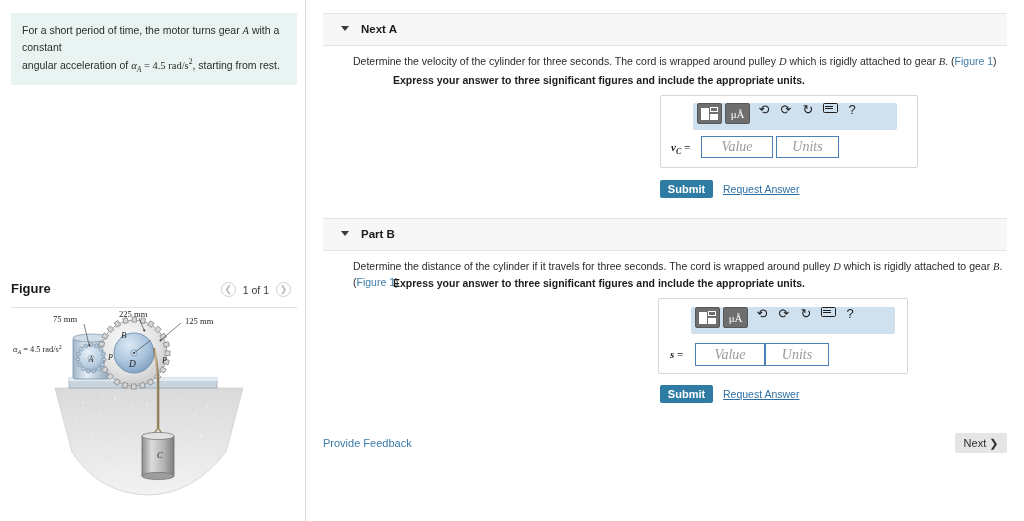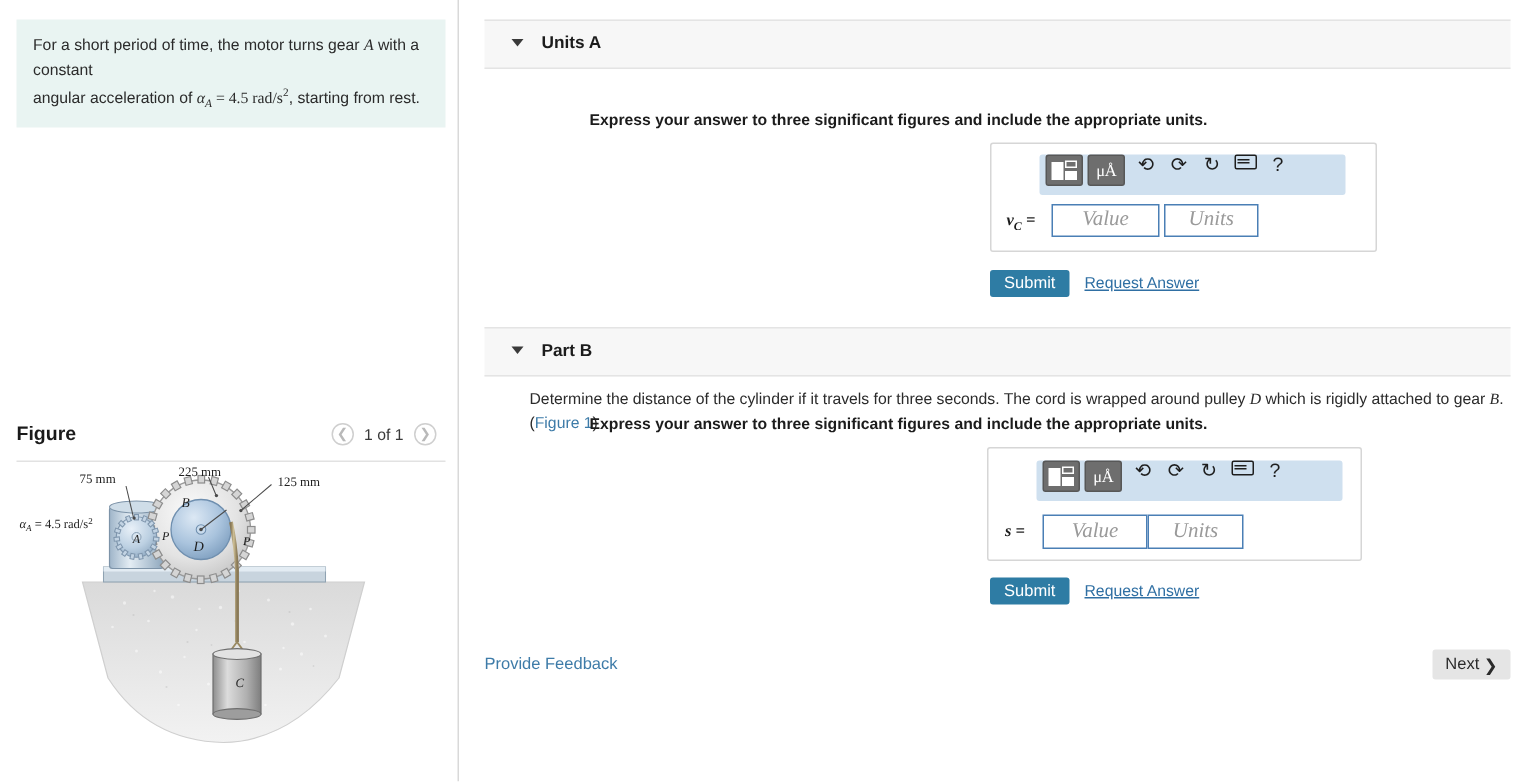--- a/index.html
+++ b/index.html
@@ -232,21 +232,21 @@
     display: flex;
     align-items: center;
     justify-content: center;
   }
 
   .submit-btn {
     position: absolute;
     background: #2e7ca4;
     color: #ffffff;
     font-size: 11px;
-    font-weight: normal;
+    font-weight: bold;
     border-radius: 2px;
     box-sizing: border-box;
     display: flex;
     align-items: center;
     justify-content: center;
   }
   .request-answer {
     position: absolute;
     color: #2f6fa3;
     font-size: 10.5px;
@@ -488,21 +488,24 @@
           <text x="2" y="42" font-size="8.4"><tspan font-style="italic">α</tspan><tspan font-style="italic" font-size="6" dy="2">A</tspan><tspan dy="-2"> = 4.5 rad/s</tspan><tspan font-size="6" dy="-3">2</tspan></text>
         </g>
       </svg>
     </div>
   </div>
 
   <div class="right-panel">
 
     <div class="part-header" style="top:13px;">
       <div class="part-caret"></div>
-      <div class="part-label">Units A</div>
+      <div class="part-label">Next A</div>
+    </div>
+    <div class="part-question" style="top:54px;">
+      <span>Determine the velocity of the cylinder for three seconds. The cord is wrapped around pulley </span><span class="mi">D</span><span> which is rigidly attached to gear </span><span class="mi">B</span><span>. (</span><a class="figlink" href="#">Figure 1</a><span>)</span>
     </div>
     <div class="part-instruction" style="top:73px;">Express your answer to three significant figures and include the appropriate units.</div>
 
     <div class="answer-box" style="left:354px; top:95px; width:258px; height:73px;">
       <div class="answer-toolbar" style="left:32px; top:7px; width:204px; height:27px;">
         <div class="tb-btn first">
           <span class="tpl-a"></span>
             <span class="tpl-b"></span>
             <span class="tpl-c"></span>
         </div>

